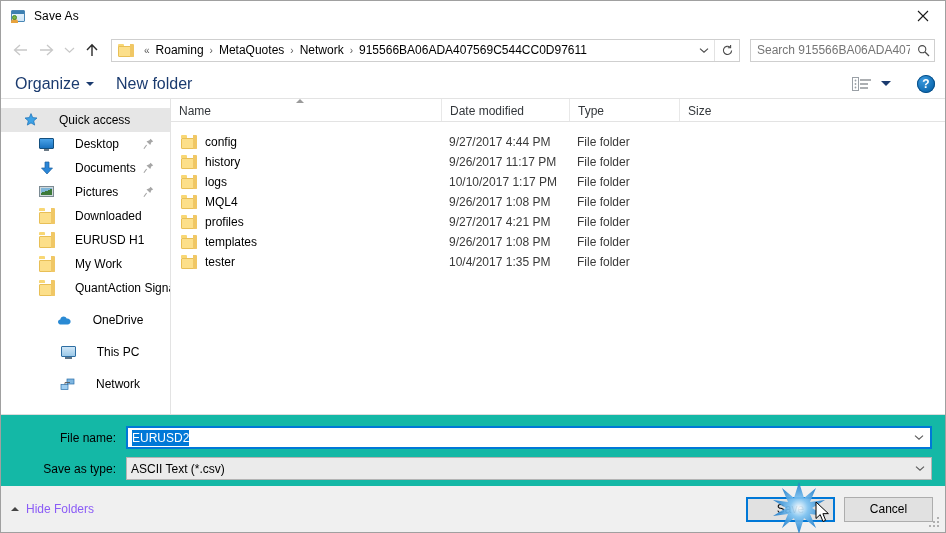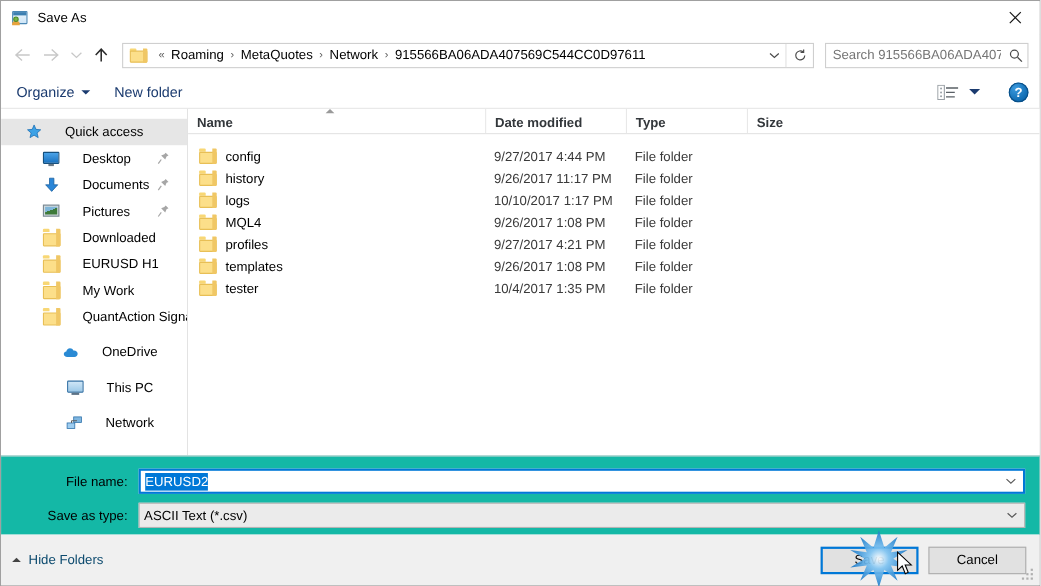--- a/index.html
+++ b/index.html
@@ -209,21 +209,21 @@
     height: 30px;
     min-height: 30px;
     background: #ffffff;
     border-bottom: 1px solid #e3e3e3;
     display: flex;
     align-items: center;
     padding: 0 10px 0 14px;
     box-sizing: border-box;
   }
   .cmd-item {
-    font-size: 13px;
+    font-size: 16px;
     color: #1b3b6f;
     margin-right: 22px;
     display: flex;
     align-items: center;
     gap: 6px;
   }
   .cmd-caret {
     width: 0; height: 0;
     border-left: 4px solid transparent;
     border-right: 4px solid transparent;
@@ -348,21 +348,20 @@
   }
   .col-headers {
     height: 23px;
     min-height: 23px;
     display: flex;
     align-items: flex-end;
     border-bottom: 1px solid #e3e3e3;
     position: relative;
     padding-left: 8px;
     box-sizing: border-box;
-    font-weight: bold;
   }
   .col {
     font-size: 12px;
     color: #33373b;
     padding-bottom: 3px;
     box-sizing: border-box;
     position: relative;
     height: 22px;
     display: flex;
     align-items: flex-end;
@@ -466,21 +465,21 @@
     align-items: center;
     padding: 0 12px 0 10px;
     box-sizing: border-box;
     position: relative;
   }
   .hide-folders {
     display: flex;
     align-items: center;
     gap: 7px;
     font-size: 12px;
-    color: #0c4a6e;
+    color: #8b5cf6;
   }
   .up-caret {
     width: 0; height: 0;
     border-left: 4px solid transparent;
     border-right: 4px solid transparent;
     border-bottom: 4px solid #444;
   }
   .footer-spacer { flex: 1 1 auto; }
   .btn {
     width: 89px;

